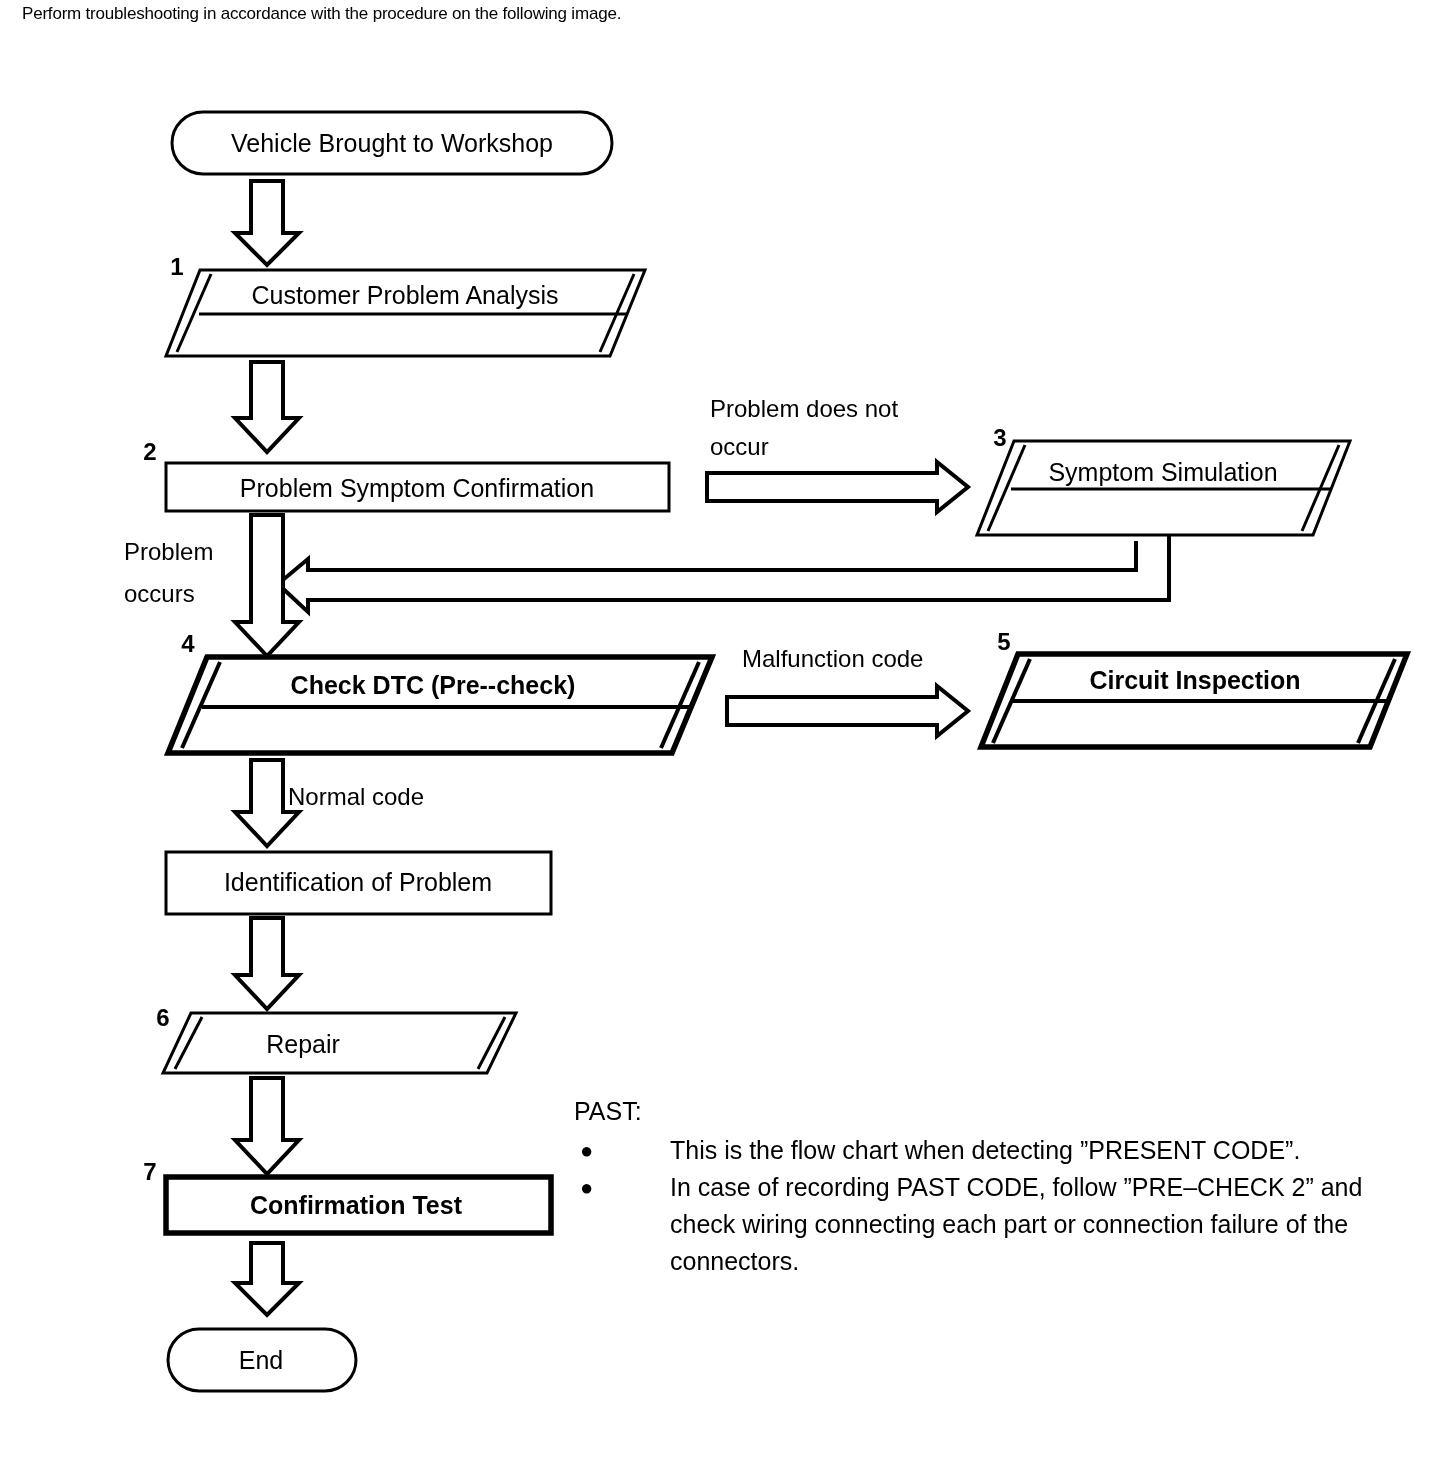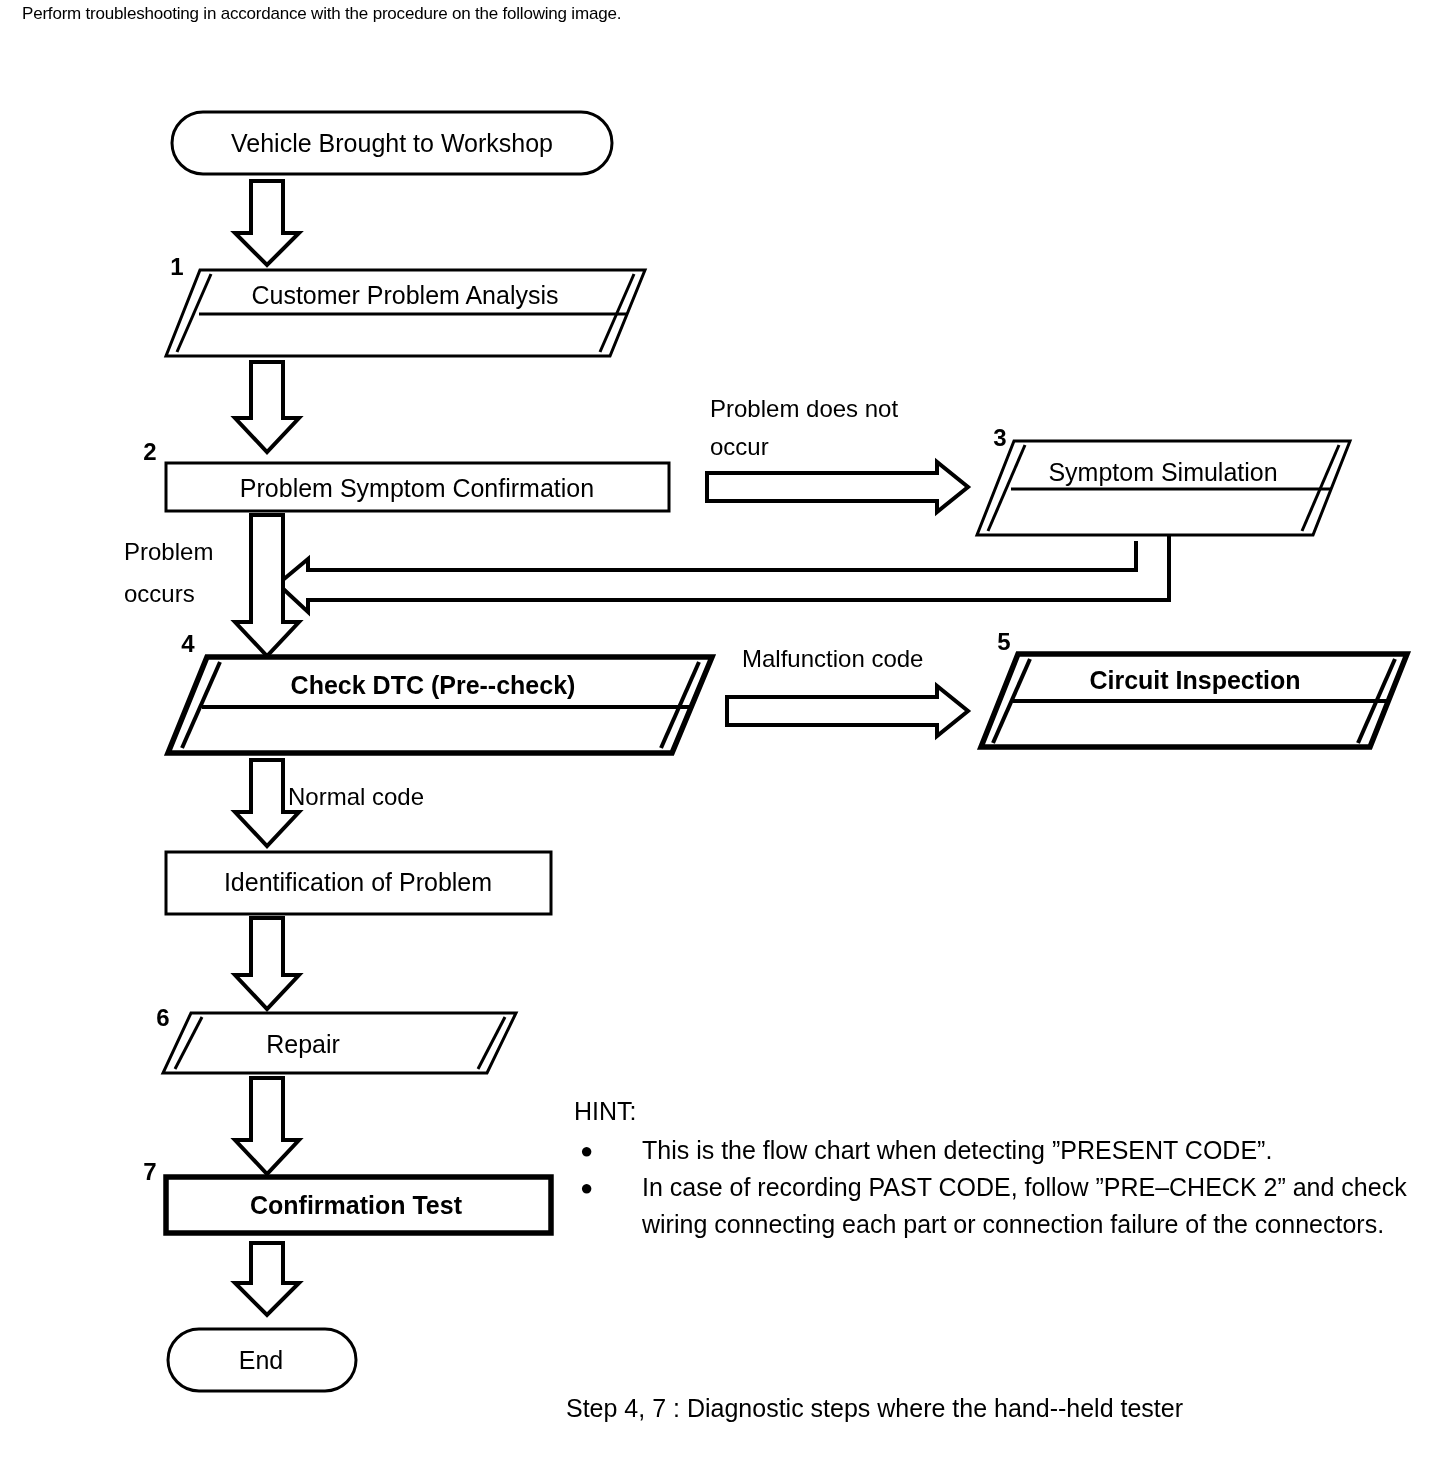--- a/index.html
+++ b/index.html
@@ -106,20 +106,21 @@
   .hint-bullet {
     width: 62px;
     flex: 0 0 62px;
     text-align: left;
     padding-left: 6px;
     font-size: 22px;
     line-height: 37px;
   }
   .hint-body {
     flex: 1 1 auto;
+    margin-left: 28px;
   }
   #footnote {
     position: absolute;
     left: 566px;
     top: 1389px;
     font-size: 25px;
     line-height: 38px;
   }
   #footnote .fn-line2 {
     padding-left: 88px;
@@ -259,26 +260,25 @@
   </g>
 
   <g>
     <rect class="shape" x="168" y="1329" width="188" height="62" rx="31" ry="31"></rect>
     <text class="node-text" x="261" y="1369">End</text>
   </g>
 
 </svg>
 
 <div id="hint-block">
-  <div id="hint-title">HINT:</div>
+  <div id="hint-title">PAST:</div>
   <div class="hint-row">
     <span class="hint-bullet">●</span>
     <span class="hint-body">This is the flow chart when detecting ”PRESENT CODE”.</span>
   </div>
   <div class="hint-row">
     <span class="hint-bullet">●</span>
     <span class="hint-body">In case of recording PAST CODE, follow ”PRE–CHECK 2” and check wiring connecting each part or connection failure of the connectors.</span>
   </div>
 </div>
 
 <div id="footnote">
-  <div class="fn-line1">Step 4, 7 : Diagnostic steps where the hand--held tester</div>
 </div>
 
 </body></html>

